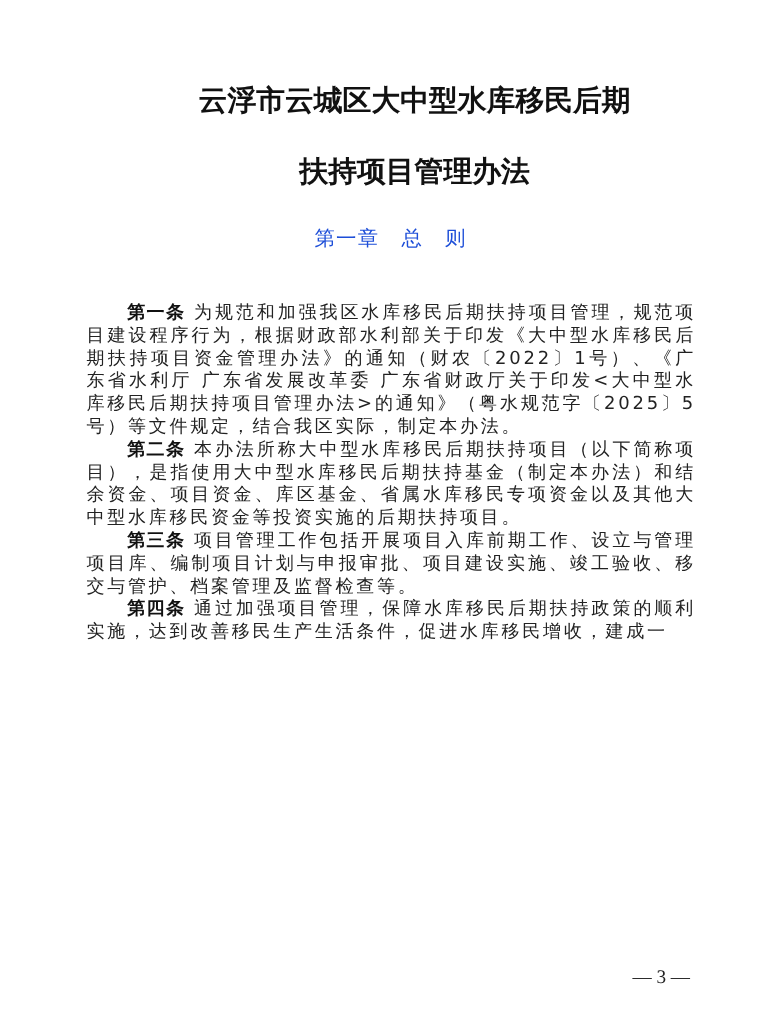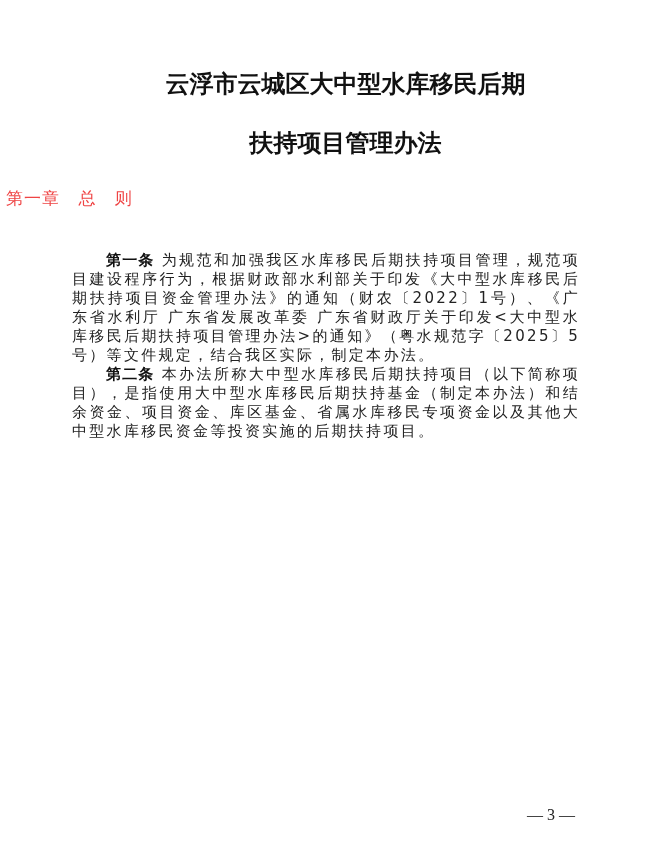--- a/index.html
+++ b/index.html
@@ -5,22 +5,22 @@
   html, body { margin: 0; padding: 0; background: #ffffff; }
   body { width: 651px; height: 846px; position: relative; overflow: hidden; color: #1a1a1a; }
   .title {
     position: absolute; left: 0; width: 651px; text-align: center;
     font-family: "DejaVu Serif", "Liberation Serif", serif;
     font-weight: bold; font-size: 24px; line-height: 28px; color: #111; padding-left: 20px;
   }
   .t1 { top: 70px; }
   .t2 { top: 100px; margin-top: 29px; }
   .chapter {
-    position: absolute; left: 0; width: 651px; top: 187px; text-align: left;
-    font-family: "DejaVu Sans", sans-serif; font-size: 17px; color: #ef4444;
+    position: absolute; left: 0; width: 651px; top: 187px; text-align: center;
+    font-family: "DejaVu Sans", sans-serif; font-size: 17px; color: #1d4ed8;
     letter-spacing: 1px;
   }
   .chapter span { margin: 0 6px; }
   .body-text {
     position: absolute; left: 72px; width: 508px; top: 251px;
     font-family: "DejaVu Sans", sans-serif; font-size: 15px; line-height: 19px;
     color: #222; letter-spacing: 2.3px; text-align: justify;
   }
   .para { text-indent: 34px; margin: 0; }
   .art { font-family: "DejaVu Serif", serif; font-weight: bold; color: #111; letter-spacing: 1px; }
@@ -37,15 +37,17 @@
 
 <div class="chapter">
   <span>第一章</span>
   <span>总</span>
   <span>则</span>
 </div>
 
 <div class="body-text">
   <p class="para"><span class="art">第一条</span> <span>为规范和加强我区水库移民后期扶持项目管理，规范项目建设程序行为，根据财政部水利部关于印发《大中型水库移民后期扶持项目资金管理办法》的通知（财农〔2022〕1号）、《广东省水利厅 广东省发展改革委 广东省财政厅关于印发&lt;大中型水库移民后期扶持项目管理办法&gt;的通知》（粤水规范字〔2025〕5号）等文件规定，结合我区实际，制定本办法。</span></p>
   <p class="para"><span class="art">第二条</span> <span>本办法所称大中型水库移民后期扶持项目（以下简称项目），是指使用大中型水库移民后期扶持基金（制定本办法）和结余资金、项目资金、库区基金、省属水库移民专项资金以及其他大中型水库移民资金等投资实施的后期扶持项目。</span></p>
+  <p class="para"><span class="art">第三条</span> <span>项目管理工作包括开展项目入库前期工作、设立与管理项目库、编制项目计划与申报审批、项目建设实施、竣工验收、移交与管护、档案管理及监督检查等。</span></p>
+  <p class="para"><span class="art">第四条</span> <span>通过加强项目管理，保障水库移民后期扶持政策的顺利实施，达到改善移民生产生活条件，促进水库移民增收，建成一</span></p>
 </div>
 
 <div class="page-num">— 3 —</div>
 
 </body></html>

